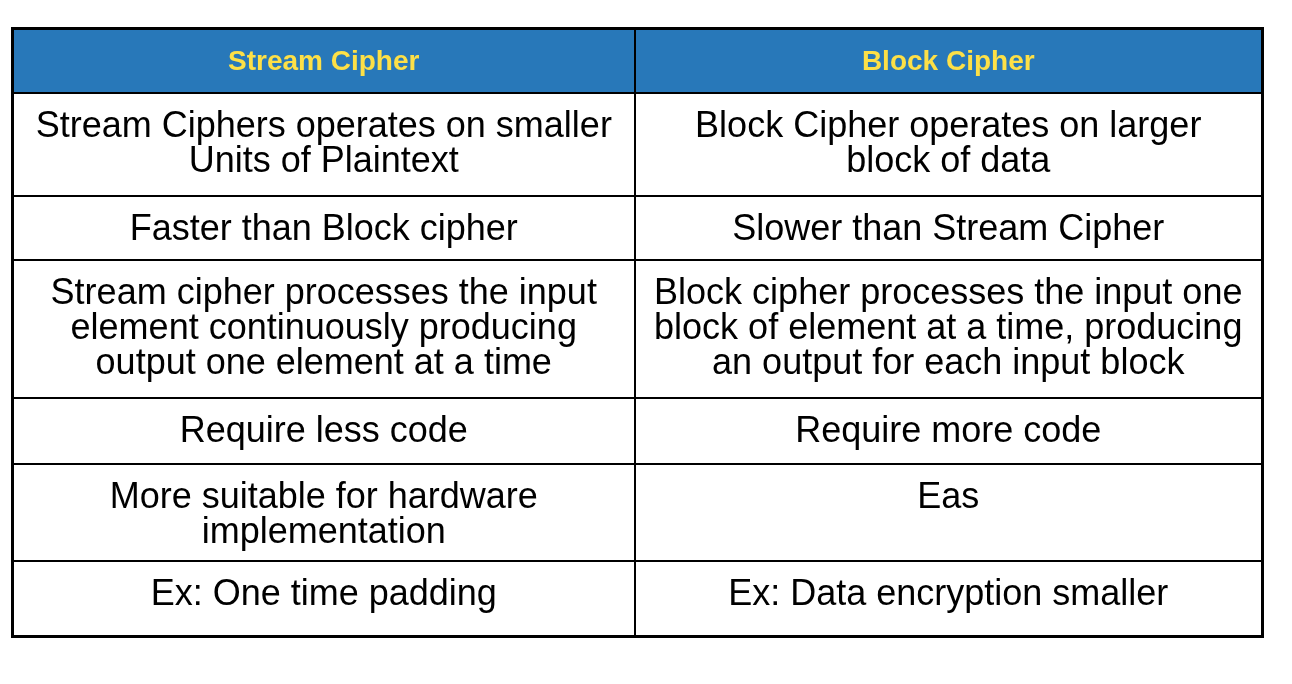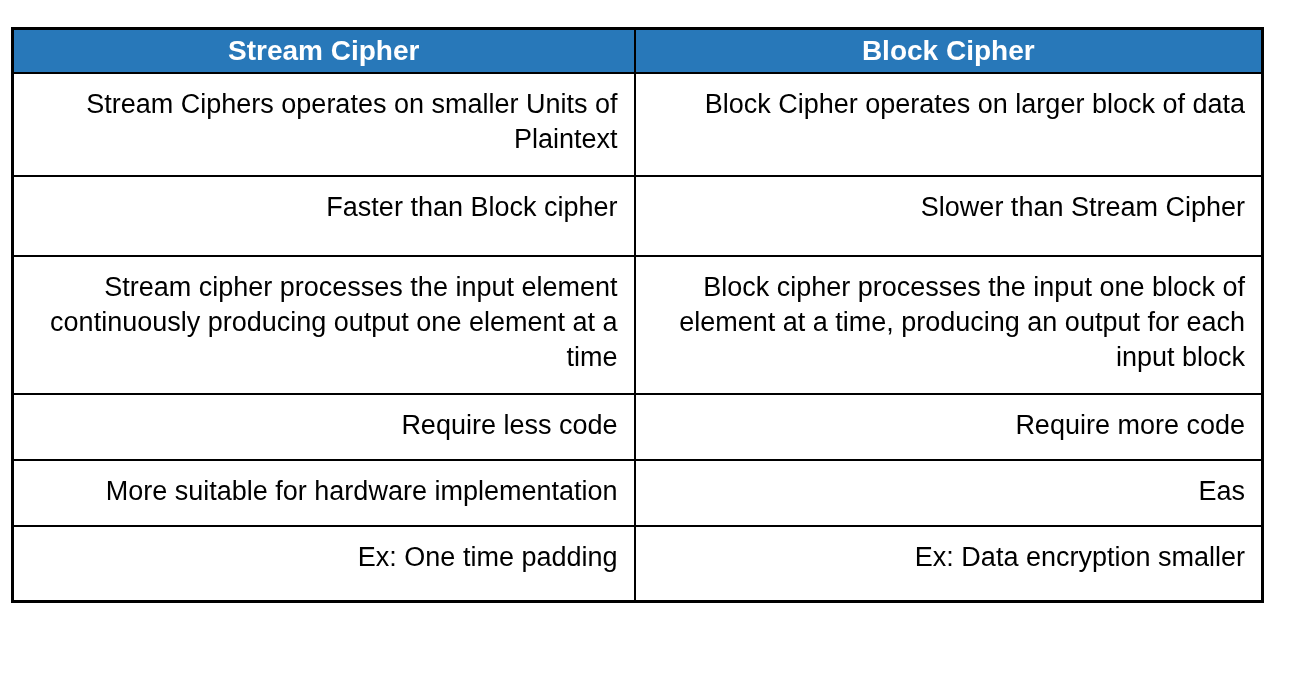--- a/index.html
+++ b/index.html
@@ -26,41 +26,41 @@
     table-layout: fixed;
     border: 3px solid #000000;
   }
   table.compare th,
   table.compare td {
     border: 2px solid #000000;
     box-sizing: border-box;
   }
   table.compare th {
     background: #2878B9;
-    color: #ffffff;
+    color: #fde047;
     font-size: 28px;
     font-weight: bold;
     text-align: center;
     vertical-align: middle;
-    height: 44px;
+    height: 64px;
     padding: 0 10px;
   }
   table.compare td {
     color: #000000;
-    font-size: 27px;
+    font-size: 36px;
     line-height: 35px;
-    text-align: right;
+    text-align: center;
     vertical-align: top;
     padding: 13px 16px 12px 16px;
     background: #ffffff;
   }
   col.c-left  { width: 622px; }
   col.c-right { width: 628px; }
   tr.r0 td { height: 103px; }
-  tr.r1 td { height: 80px; margin-top: 24px; }
+  tr.r1 td { height: 64px; margin-top: 24px; }
   tr.r2 td { height: 138px; }
   tr.r3 td { height: 66px; margin-top: 17px; }
   tr.r4 td { height: 66px; margin-left: 12px; }
   tr.r5 td { height: 76px; }
   tr.r6 td { height: 63px; }
 </style>
 </head>
 <body>
 
 <div class="page">

